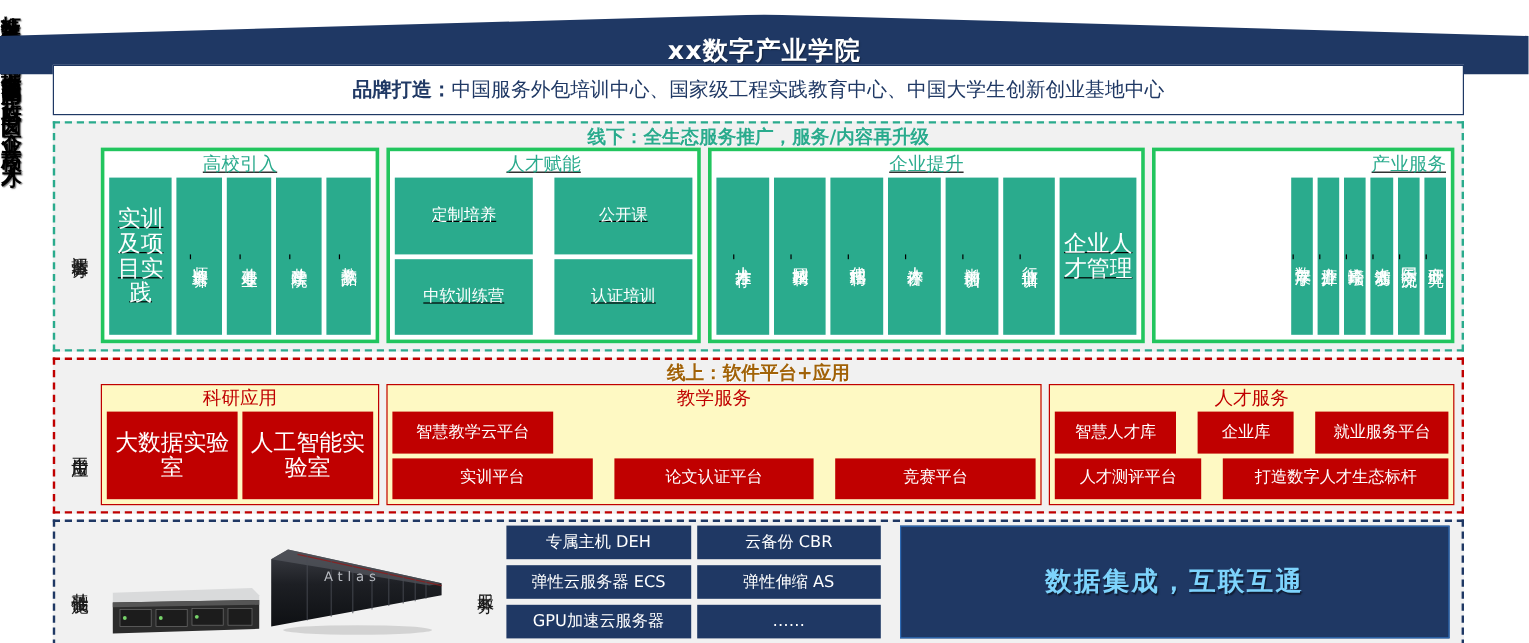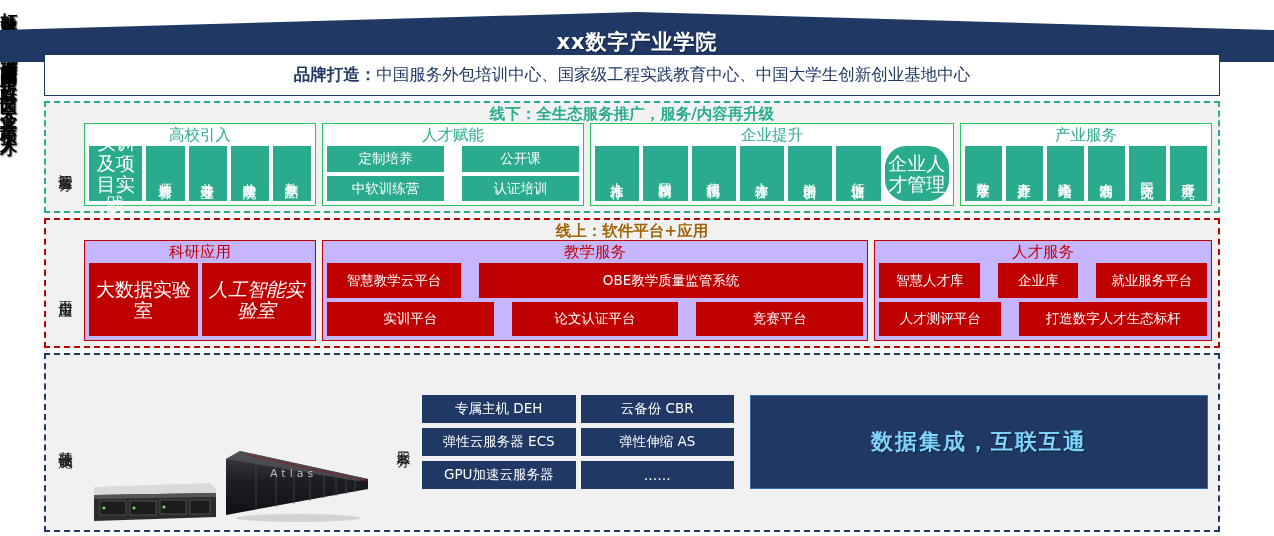--- a/index.html
+++ b/index.html
@@ -59,21 +59,21 @@
   #brand-text { font-size: 16.5px; color: #1f3864; white-space: nowrap; }
   #brand-text b { font-weight: bold; }
 
   
   .band {
     position: relative;
     background: #f1f1f1;
     padding: 3px 6px 5px 6px;
     display: flex; flex-direction: column;
   }
-  .band-green { border: 2px dashed #2aab8d; flex: none; height: 112px; }
+  .band-green { border: 2px dashed #2aab8d; flex: none; height: 192px; }
   .band-red   { border: 2px dashed #c00000; flex: none; height: 130px; }
   .band-navy  { border: 2px dashed #1f3864; flex: 1 1 auto; }
 
   .band-head {
     text-align: center; font-weight: bold; font-size: 15.5px;
     line-height: 17px; flex: none;
     text-shadow: .5px .5px 0 rgba(255,255,255,.8);
   }
   .head-green { color: #2aab8d; }
   .head-red   { color: #a16207; }
@@ -90,22 +90,22 @@
     line-height: 1.04; letter-spacing: 1px;
   }
 
   
   .group {
     background: #ffffff;
     display: flex; flex-direction: column;
     padding: 2px 4px 4px 4px;
     min-width: 0;
   }
-  .group-green { border: 1px solid #22c55e; }
-  .group-red   { border: 1px solid #c00000; background: #c4b5fd; }
+  .group-green { border: 3px solid #22c55e; text-decoration: underline; }
+  .group-red   { border: 1px solid #c00000; background: #fef9c3; }
   .group-title {
     text-align: center; font-size: 15.5px; line-height: 19px;
     flex: none; padding-bottom: 1px;
   }
   .group-green > .group-title { color: #2aab8d; }
   .group-red   > .group-title { color: #c00000; }
 
   .tiles { flex: 1 1 auto; display: flex; gap: 4px; min-height: 0; }
   .tiles-col { flex-direction: column; }
 
@@ -238,25 +238,25 @@
             </div>
           <div class="tile tile-green" style="flex:1;">
               <span class="tile-v">人才评价</span>
             </div>
           <div class="tile tile-green" style="flex:1;">
               <span class="tile-v">岗前培训</span>
             </div>
           <div class="tile tile-green" style="flex:1;">
               <span class="tile-v">行业培训</span>
             </div>
-          <div class="tile tile-green tile-wrapchars" style="flex:1.5;border-radius:21px;">企业人才管理</div>
-        </div>
-      </div>
-
-      <div class="group group-green" style="flex:0 0 252px;">
+          <div class="tile tile-green tile-wrapchars" style="flex:1.5;">企业人才管理</div>
+        </div>
+      </div>
+
+      <div class="group group-green" style="flex:0 0 252px;align-items:flex-end;">
         <div class="group-title">产业服务</div>
         <div class="tiles">
           <div class="tile tile-green" style="flex:1;">
               <span class="tile-v">数字展厅</span>
             </div>
           <div class="tile tile-green" style="flex:1;">
               <span class="tile-v">产业推介</span>
             </div>
           <div class="tile tile-green" style="flex:1;">
               <span class="tile-v">高峰论坛</span>
@@ -279,30 +279,29 @@
     <div class="band-head head-red">线上：软件平台+应用</div>
     <div class="band-body">
       <div class="band-label">
         <span>平台应用</span>
       </div>
 
       <div class="group group-red" style="flex:0 0 232px;">
         <div class="group-title">科研应用</div>
         <div class="tiles">
           <div class="tile tile-red tile-wrapchars" style="flex:1;">大数据实验室</div>
-          <div class="tile tile-red tile-wrapchars" style="flex:1;font-style:italic;">人工智能实验室</div>
+          <div class="tile tile-red tile-wrapchars" style="flex:1;">人工智能实验室</div>
         </div>
       </div>
 
       <div class="group group-red" style="flex:1 1 0;">
         <div class="group-title">教学服务</div>
         <div class="tiles tiles-col">
           <div class="rowpair">
             <div class="tile tile-red" style="flex:0 0 134px;">智慧教学云平台</div>
-            <div class="tile tile-red" style="flex:1;">OBE教学质量监管系统</div>
           </div>
           <div class="rowpair">
             <div class="tile tile-red" style="flex:1;">实训平台</div>
             <div class="tile tile-red" style="flex:1;">论文认证平台</div>
             <div class="tile tile-red" style="flex:1;">竞赛平台</div>
           </div>
         </div>
       </div>
 
       <div class="group group-red" style="flex:0 0 338px;">

